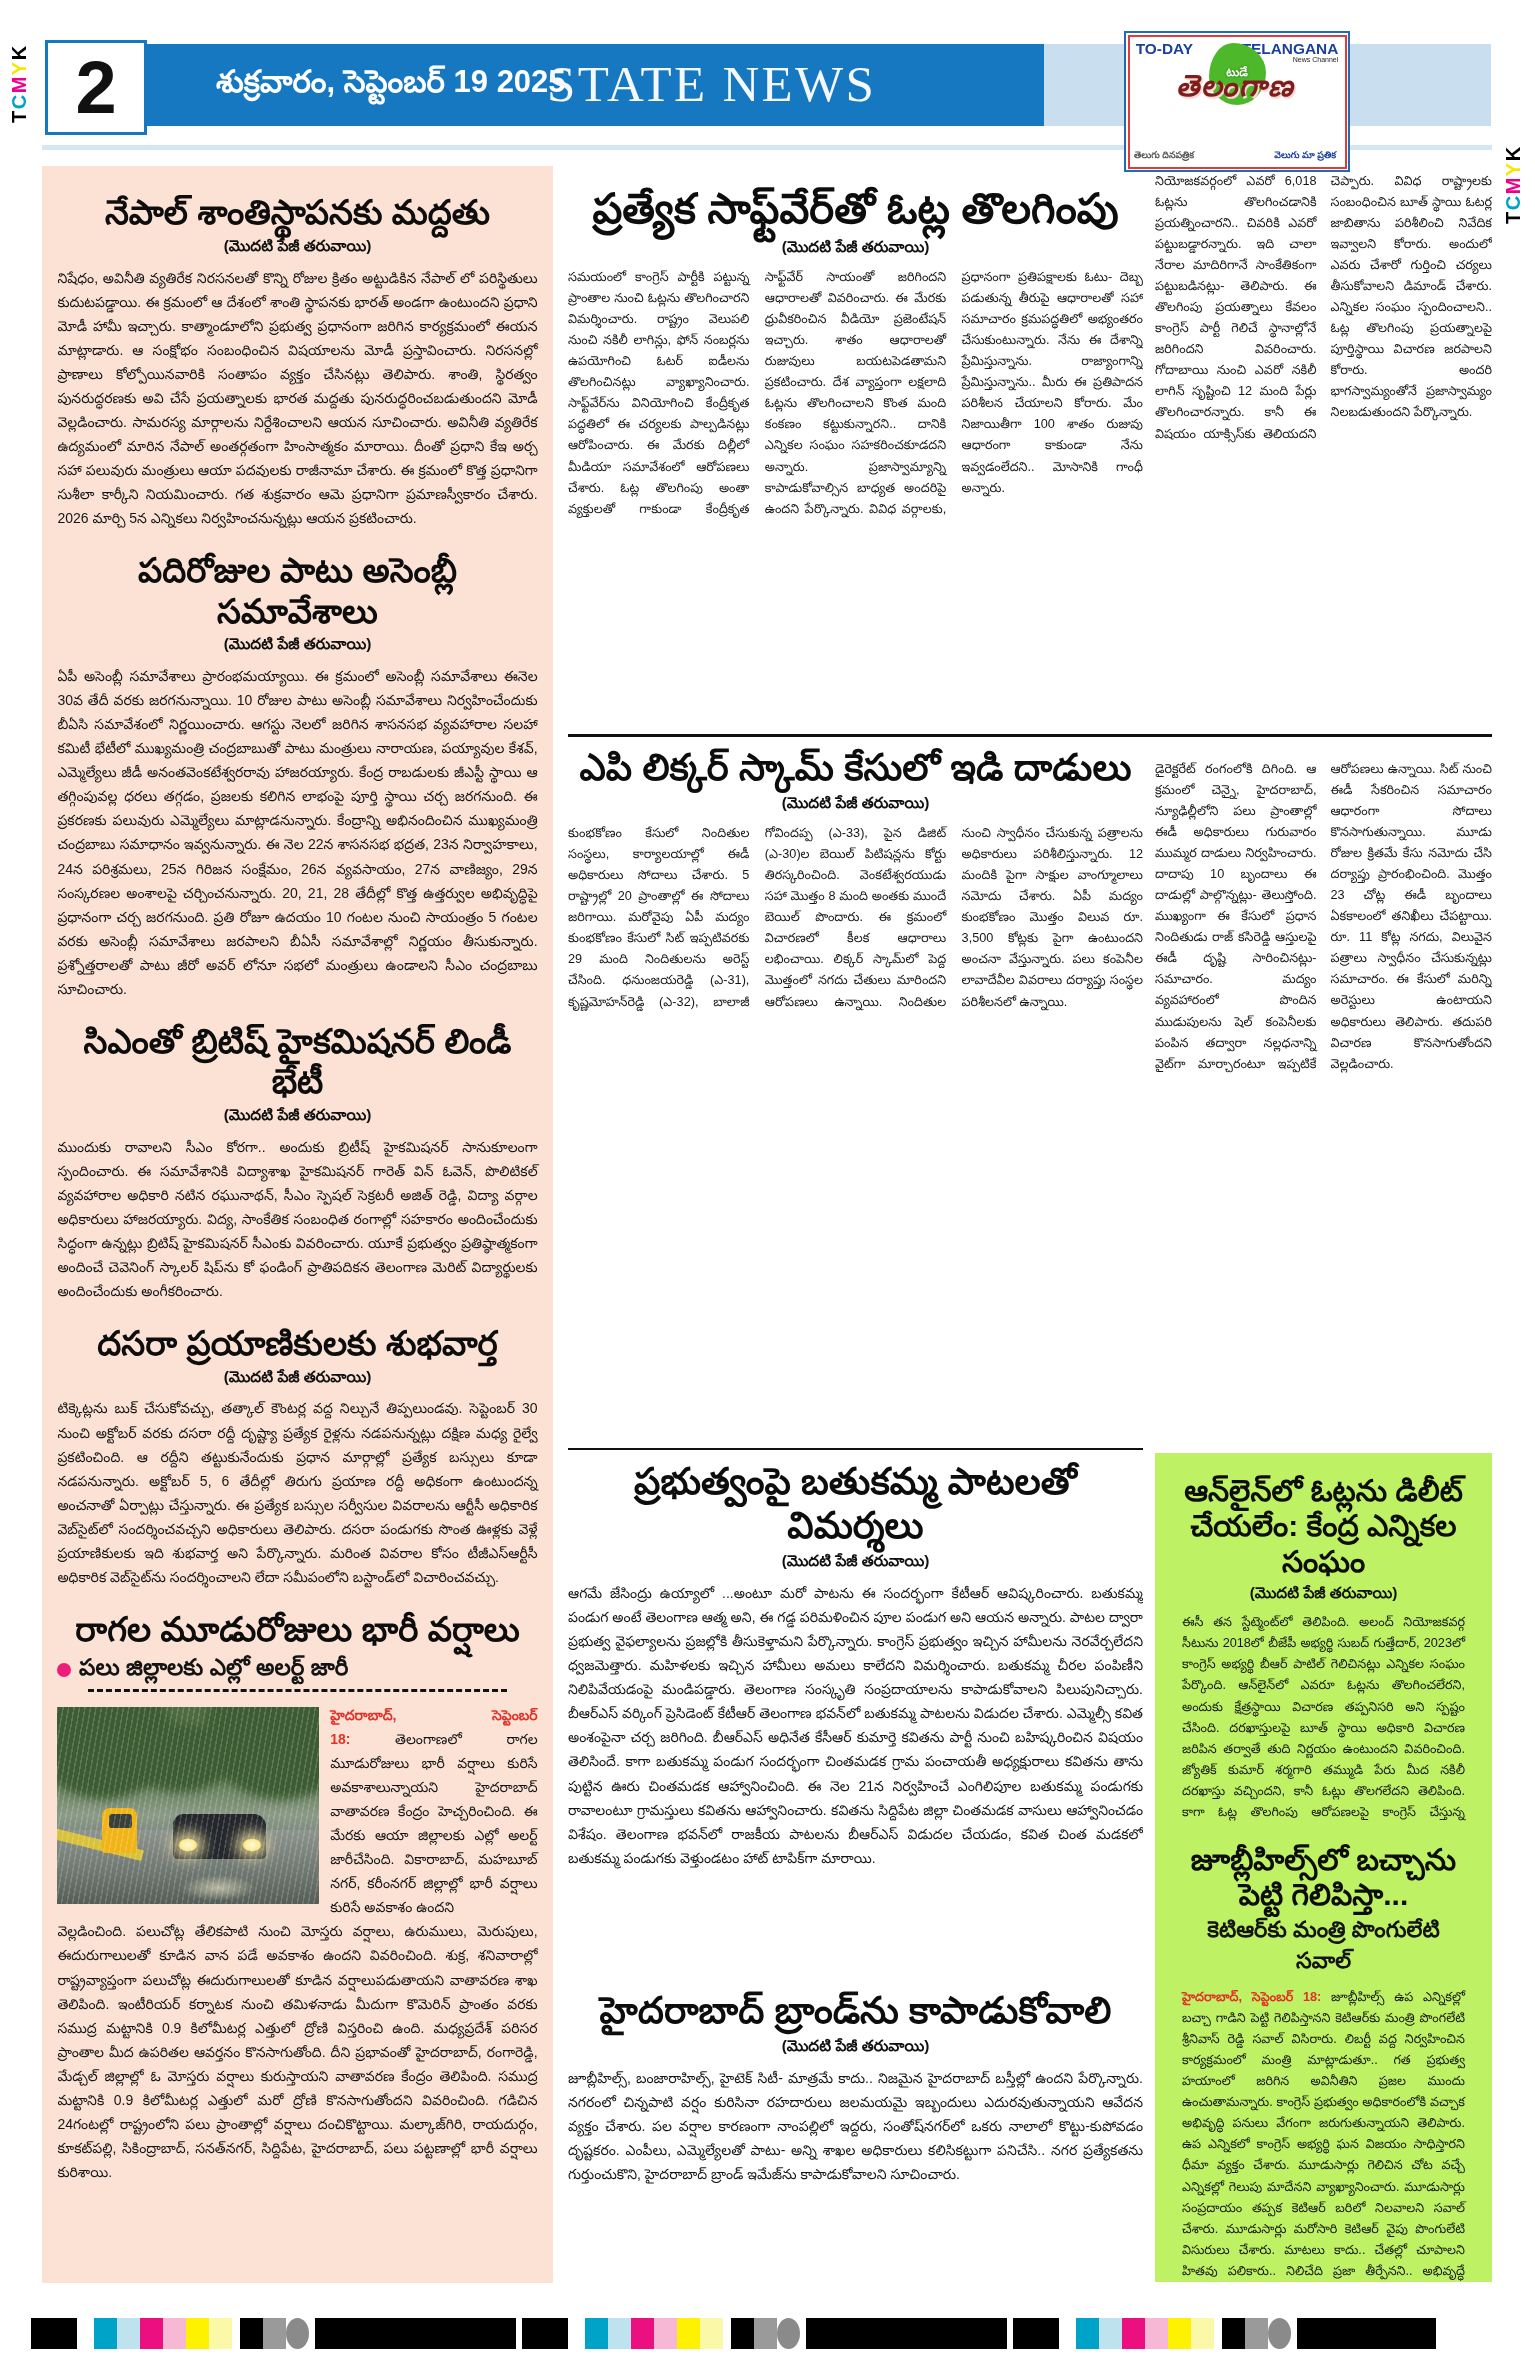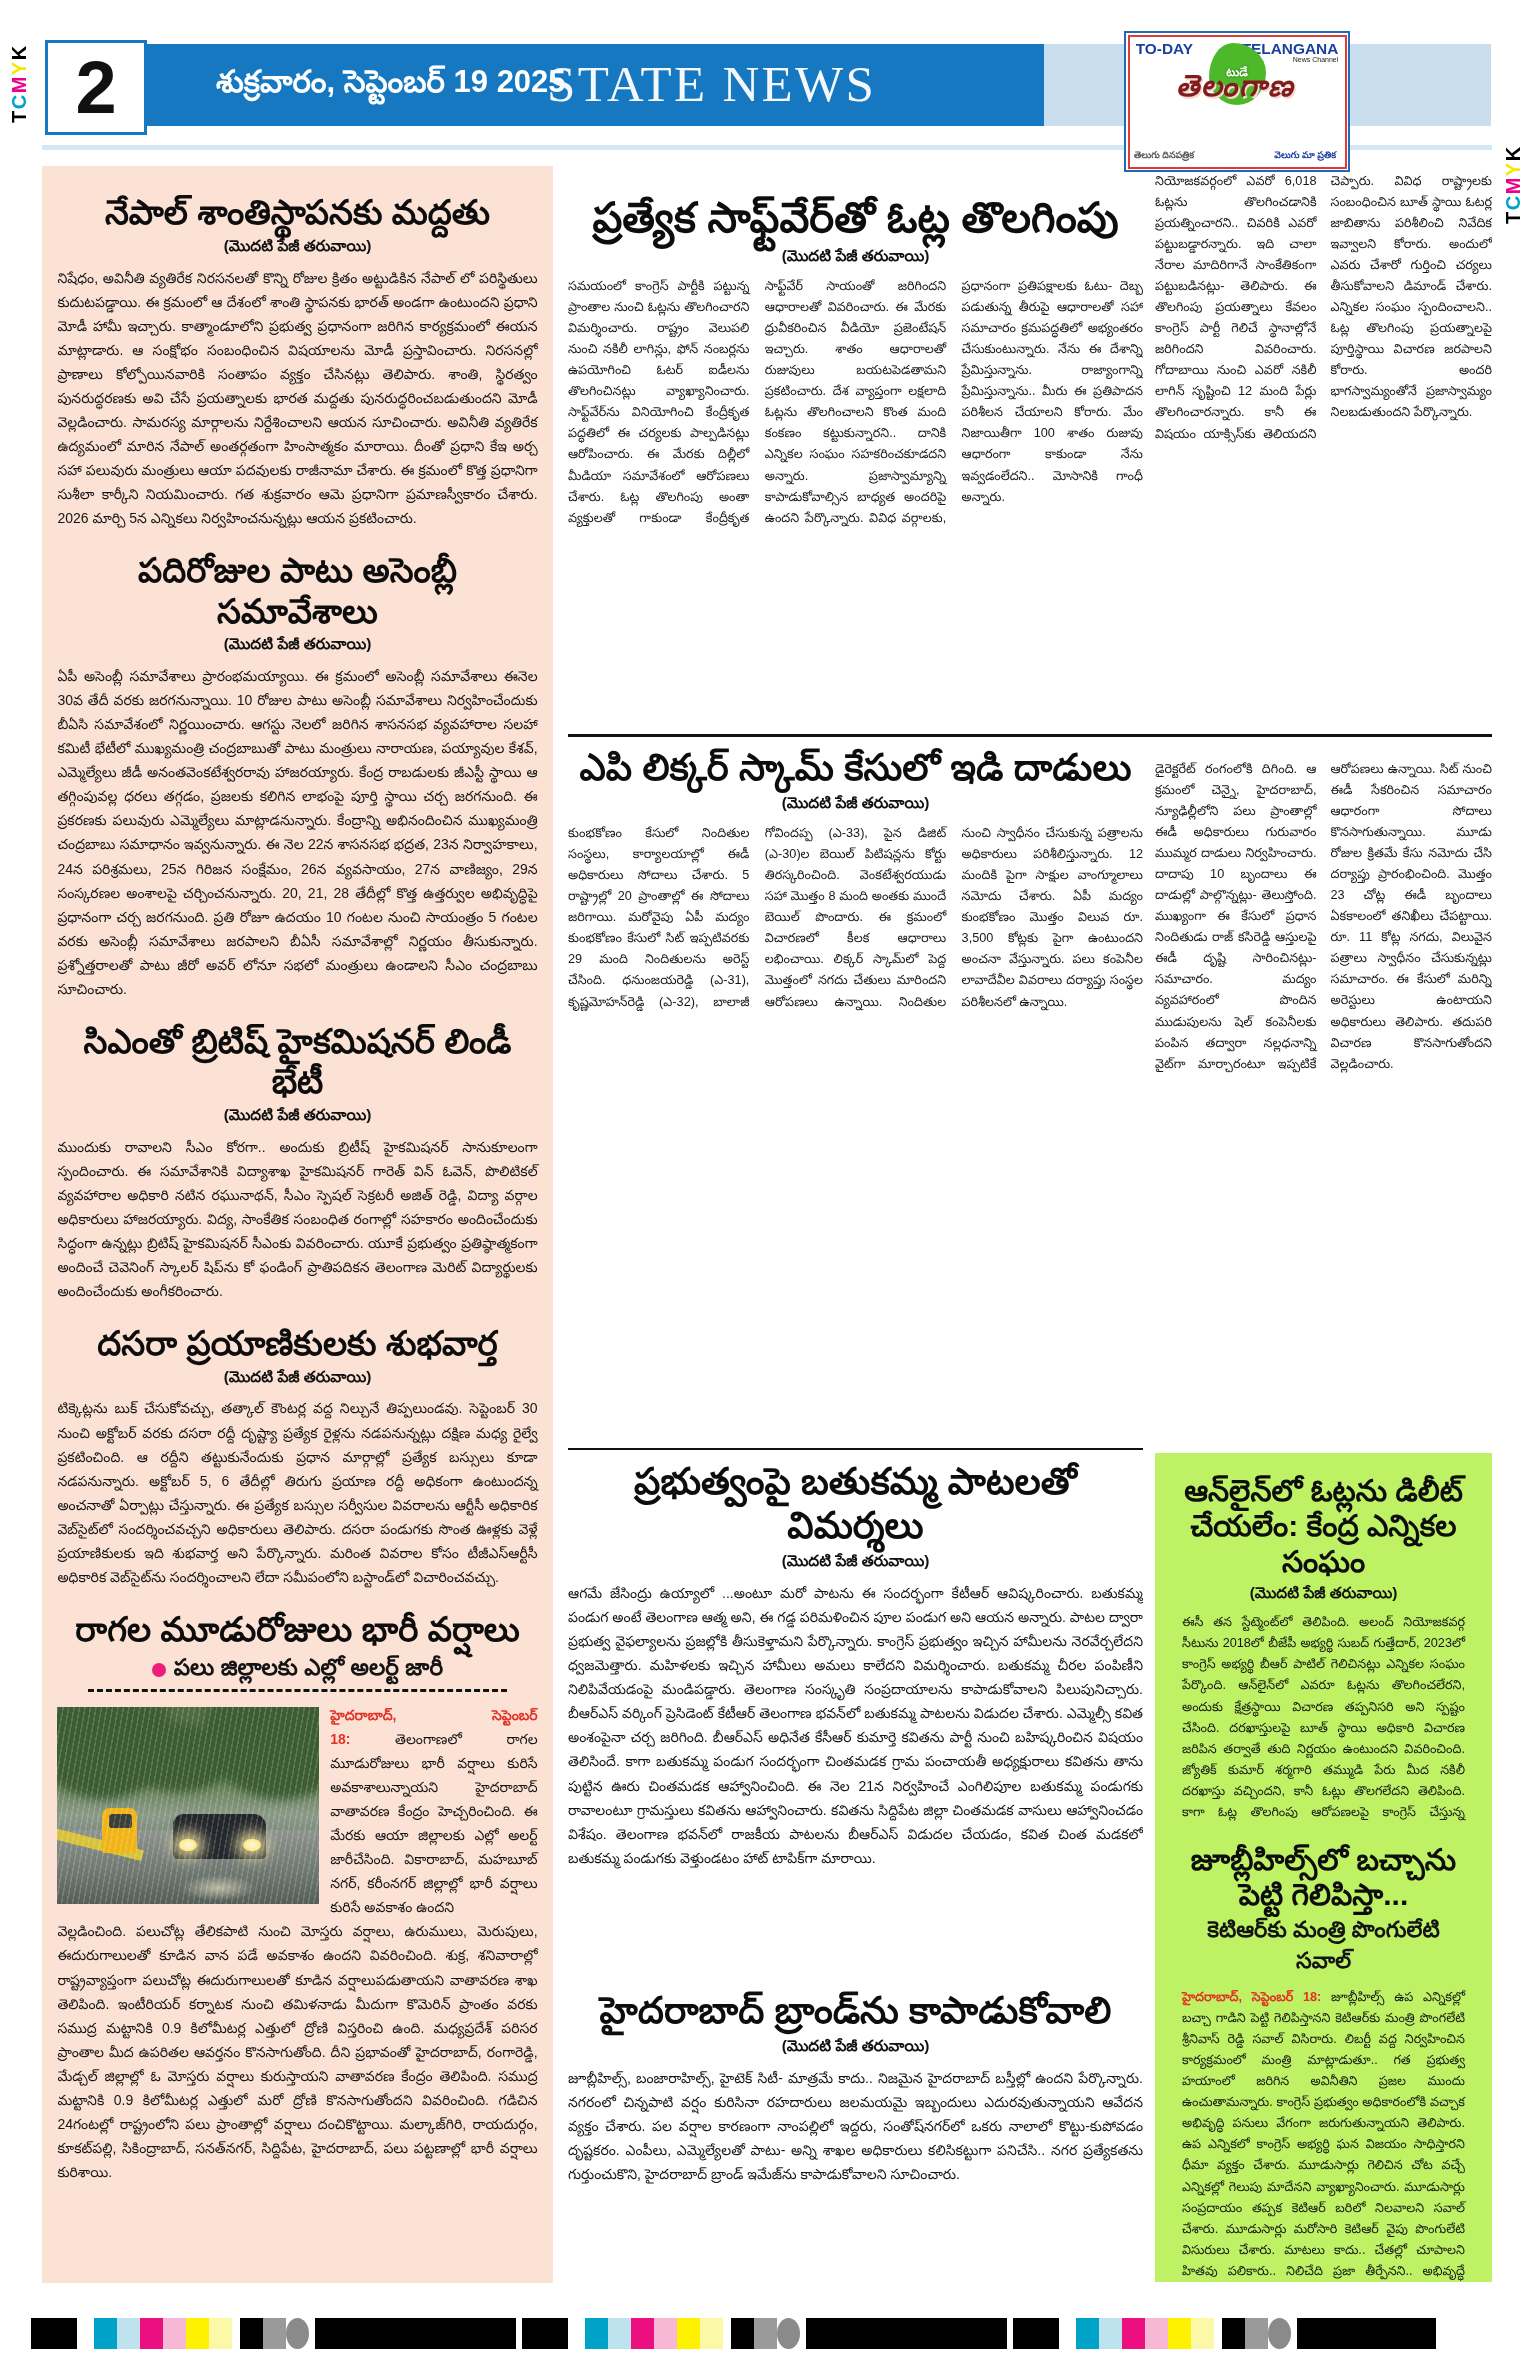--- a/index.html
+++ b/index.html
@@ -43,21 +43,21 @@
   .right-col{left:1155px;top:166px;width:337px;height:2117px;overflow:hidden;}
   .story-rule{background:#111;height:3.1px;z-index:2;}
   h2.headline{margin:6.2px 0 4.6px 0;text-align:center;font-weight:800;color:#0d0d0d;line-height:1.18;}
   .hl-44{font-size:34px;} .hl-52{font-size:42px;} .hl-48{font-size:37px;} .hl-40{font-size:30px;}
   .cont-tag{text-align:center;font-weight:bold;font-size:15.4px;margin:1.5px 0 7.7px 0;color:#111;}
   .body-text{text-align:justify;font-size:14px;line-height:1.72;color:#161616;word-break:break-word;}
   .body-sm{font-size:12.7px;line-height:1.66;}
   .cols3{column-count:3;column-gap:15.4px;}
   .cols2{column-count:2;column-gap:14px;}
   .article{margin-bottom:20px;}
-  .bullet-line{display:flex;align-items:center;justify-content:center;gap:7.7px;
+  .bullet-line{display:flex;align-items:center;justify-content:flex-start;gap:7.7px;
                font-weight:800;font-size:23px;margin:4.6px 0 3.1px 0;}
   .dot{width:14px;height:14px;border-radius:50%;background:#ec1e79;flex:0 0 auto;}
   .dashdot{border:none;border-top:3.1px dashed #111;margin:3.1px 31px 10.8px 31px;}
   .dateline{color:#e23127;font-weight:800;}
   .cream-box{background:#bef264;padding:14px 27px;box-sizing:border-box;}
   .sub-head{text-align:center;font-weight:800;font-size:22.4px;margin:3.1px 0 7.7px 0;}
   
   .photo{float:left;width:262px;height:197px;margin:4.6px 10.8px 4.6px 0;position:relative;
          overflow:hidden;background:linear-gradient(180deg,#4d6b40 0%,#5d7a4e 35%,#8a9a86 55%,#747f78 70%,#5f6a63 100%);}
   .tree{position:absolute;border-radius:50%;filter:blur(4.6px);background:#3c5c33;}
@@ -168,21 +168,21 @@
       </div>
       <div class="body-text"><span class="dateline">హైదరాబాద్, సెప్టెంబర్ 18:</span>&nbsp;<span>తెలంగాణలో రాగల మూడురోజులు భారీ వర్షాలు కురిసే అవకాశాలున్నాయని హైదరాబాద్ వాతావరణ కేంద్రం హెచ్చరించింది. ఈ మేరకు ఆయా జిల్లాలకు ఎల్లో అలర్ట్ జారీచేసింది. వికారాబాద్, మహబూబ్ నగర్, కరీంనగర్ జిల్లాల్లో భారీ వర్షాలు కురిసే అవకాశం ఉందని</span></div>
     </div>
     <div class="body-text">వెల్లడించింది. పలుచోట్ల తేలికపాటి నుంచి మోస్తరు వర్షాలు, ఉరుములు, మెరుపులు, ఈదురుగాలులతో కూడిన వాన పడే అవకాశం ఉందని వివరించింది. శుక్ర, శనివారాల్లో రాష్ట్రవ్యాప్తంగా పలుచోట్ల ఈదురుగాలులతో కూడిన వర్షాలుపడుతాయని వాతావరణ శాఖ తెలిపింది. ఇంటీరియర్ కర్నాటక నుంచి తమిళనాడు మీదుగా కొమెరిన్ ప్రాంతం వరకు సముద్ర మట్టానికి 0.9 కిలోమీటర్ల ఎత్తులో ద్రోణి విస్తరించి ఉంది. మధ్యప్రదేశ్ పరిసర ప్రాంతాల మీద ఉపరితల ఆవర్తనం కొనసాగుతోంది. దీని ప్రభావంతో హైదరాబాద్, రంగారెడ్డి, మేడ్చల్ జిల్లాల్లో ఓ మోస్తరు వర్షాలు కురుస్తాయని వాతావరణ కేంద్రం తెలిపింది. సముద్ర మట్టానికి 0.9 కిలోమీటర్ల ఎత్తులో మరో ద్రోణి కొనసాగుతోందని వివరించింది. గడిచిన 24గంటల్లో రాష్ట్రంలోని పలు ప్రాంతాల్లో వర్షాలు దంచికొట్టాయి. మల్కాజ్‌గిరి, రాయదుర్గం, కూకట్‌పల్లి, సికింద్రాబాద్, సనత్‌నగర్, సిద్దిపేట, హైదరాబాద్, పలు పట్టణాల్లో భారీ వర్షాలు కురిశాయి.</div>
   </div>
 </div>
 
 <div class="abs center-col">
 
   <div style="height:563px;overflow:hidden;">
-    <h2 class="headline hl-52" style="margin-top:27px;">ప్రత్యేక సాఫ్ట్‌వేర్‌తో ఓట్ల తొలగింపు</h2>
+    <h2 class="headline hl-52" style="margin-top:18px;">ప్రత్యేక సాఫ్ట్‌వేర్‌తో ఓట్ల తొలగింపు</h2>
     <div class="cont-tag">(మొదటి పేజీ తరువాయి)</div>
     <div class="body-text body-sm cols3">సమయంలో కాంగ్రెస్ పార్టీకి పట్టున్న ప్రాంతాల నుంచి ఓట్లను తొలగించారని విమర్శించారు. రాష్ట్రం వెలుపలి నుంచి నకిలీ లాగిన్లు, ఫోన్ నంబర్లను ఉపయోగించి ఓటర్ ఐడీలను తొలగించినట్లు వ్యాఖ్యానించారు. సాఫ్ట్‌వేర్‌ను వినియోగించి కేంద్రీకృత పద్ధతిలో ఈ చర్యలకు పాల్పడినట్లు ఆరోపించారు. ఈ మేరకు దిల్లీలో మీడియా సమావేశంలో ఆరోపణలు చేశారు. ఓట్ల తొలగింపు అంతా వ్యక్తులతో గాకుండా కేంద్రీకృత సాఫ్ట్‌వేర్ సాయంతో జరిగిందని ఆధారాలతో వివరించారు. ఈ మేరకు ధ్రువీకరించిన వీడియో ప్రజెంటేషన్ ఇచ్చారు. శాతం ఆధారాలతో రుజువులు బయటపెడతామని ప్రకటించారు. దేశ వ్యాప్తంగా లక్షలాది ఓట్లను తొలగించాలని కొంత మంది కంకణం కట్టుకున్నారని.. దానికి ఎన్నికల సంఘం సహకరించకూడదని అన్నారు. ప్రజాస్వామ్యాన్ని కాపాడుకోవాల్సిన బాధ్యత అందరిపై ఉందని పేర్కొన్నారు. వివిధ వర్గాలకు, ప్రధానంగా ప్రతిపక్షాలకు ఓటు- దెబ్బ పడుతున్న తీరుపై ఆధారాలతో సహా సమాచారం క్రమపద్ధతిలో అభ్యంతరం చేసుకుంటున్నారు. నేను ఈ దేశాన్ని ప్రేమిస్తున్నాను. రాజ్యాంగాన్ని ప్రేమిస్తున్నాను.. మీరు ఈ ప్రతిపాదన పరిశీలన చేయాలని కోరారు. మేం నిజాయితీగా 100 శాతం రుజువు ఆధారంగా కాకుండా నేను ఇవ్వడంలేదని.. మోసానికి గాంధీ అన్నారు.</div>
   </div>
 
   <div style="height:702px;overflow:hidden;padding-top:10.8px;">
     <h2 class="headline hl-48">ఎపి లిక్కర్ స్కామ్ కేసులో ఇడి దాడులు</h2>
     <div class="cont-tag">(మొదటి పేజీ తరువాయి)</div>
     <div class="body-text body-sm cols3">కుంభకోణం కేసులో నిందితుల సంస్థలు, కార్యాలయాల్లో ఈడీ అధికారులు సోదాలు చేశారు. 5 రాష్ట్రాల్లో 20 ప్రాంతాల్లో ఈ సోదాలు జరిగాయి. మరోవైపు ఏపీ మద్యం కుంభకోణం కేసులో సిట్ ఇప్పటివరకు 29 మంది నిందితులను అరెస్ట్ చేసింది. ధనుంజయరెడ్డి (ఎ-31), కృష్ణమోహన్‌రెడ్డి (ఎ-32), బాలాజీ గోవిందప్ప (ఎ-33), పైన డిజిట్ (ఎ-30)ల బెయిల్ పిటిషన్లను కోర్టు తిరస్కరించింది. వెంకటేశ్వరయుడు సహా మొత్తం 8 మంది అంతకు ముందే బెయిల్ పొందారు. ఈ క్రమంలో విచారణలో కీలక ఆధారాలు లభించాయి. లిక్కర్ స్కామ్‌లో పెద్ద మొత్తంలో నగదు చేతులు మారిందని ఆరోపణలు ఉన్నాయి. నిందితుల నుంచి స్వాధీనం చేసుకున్న పత్రాలను అధికారులు పరిశీలిస్తున్నారు. 12 మందికి పైగా సాక్షుల వాంగ్మూలాలు నమోదు చేశారు. ఏపీ మద్యం కుంభకోణం మొత్తం విలువ రూ. 3,500 కోట్లకు పైగా ఉంటుందని అంచనా వేస్తున్నారు. పలు కంపెనీల లావాదేవీల వివరాలు దర్యాప్తు సంస్థల పరిశీలనలో ఉన్నాయి.</div>
   </div>
 

